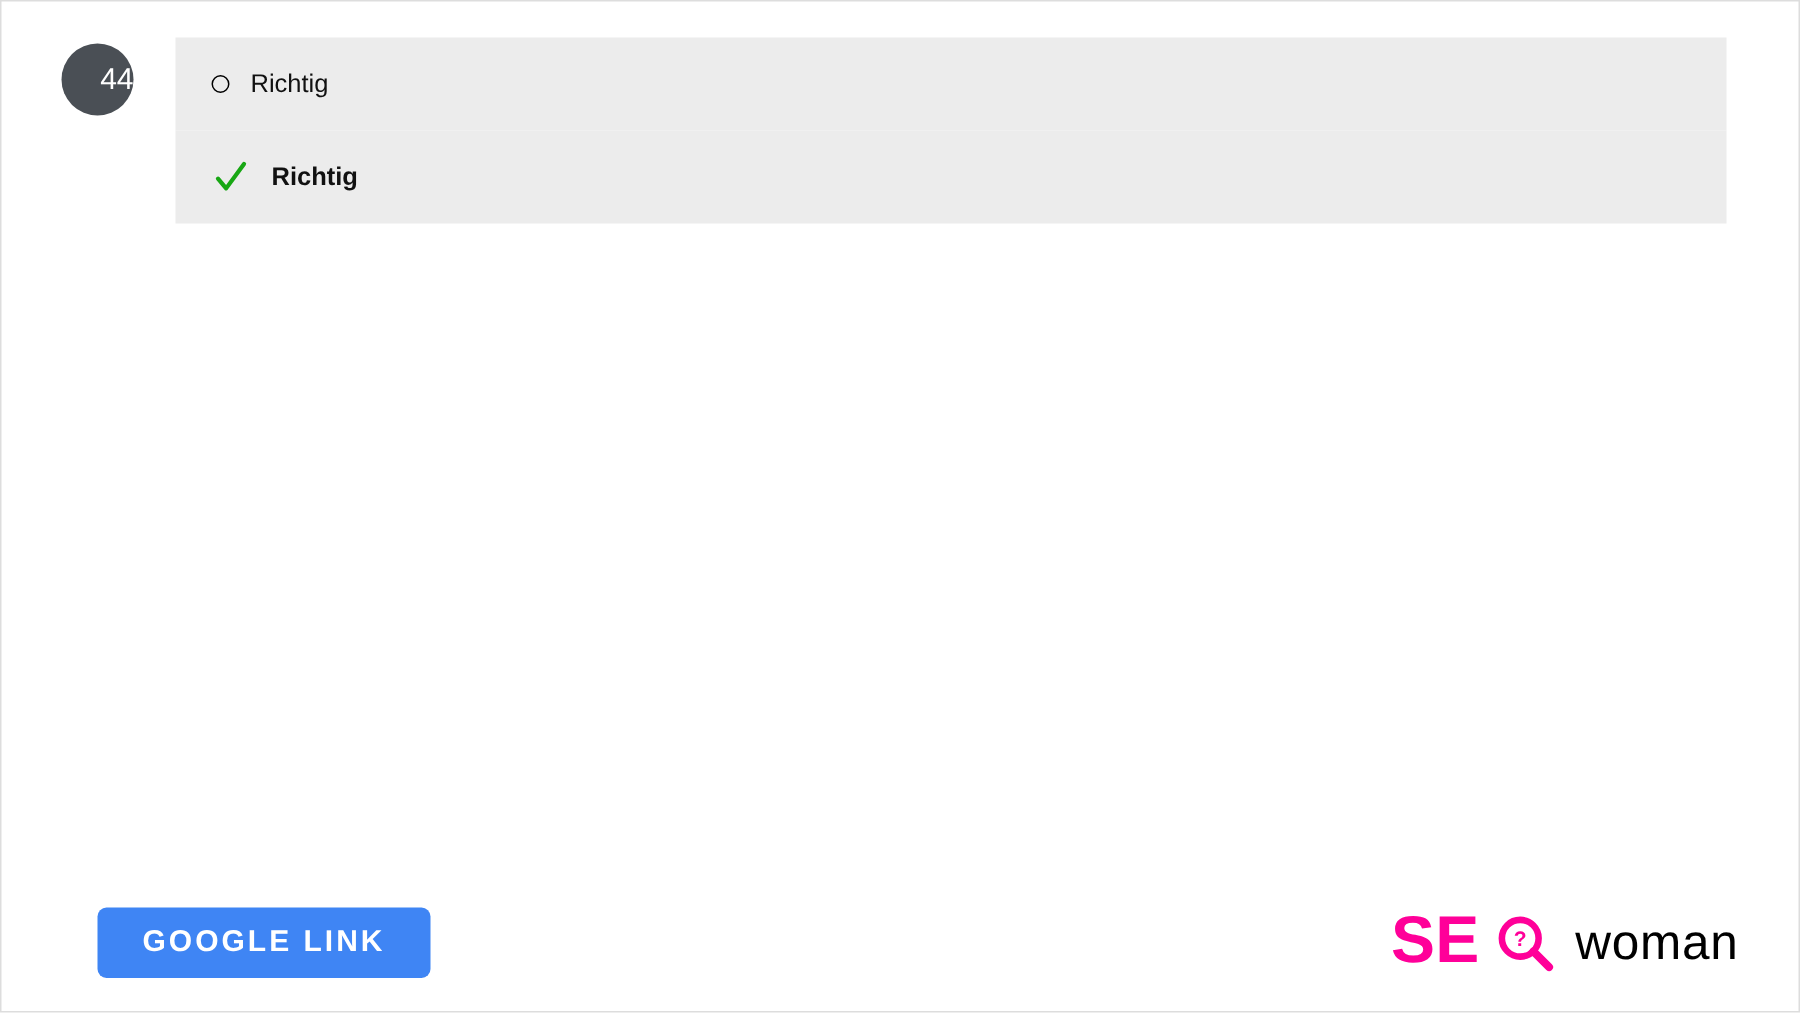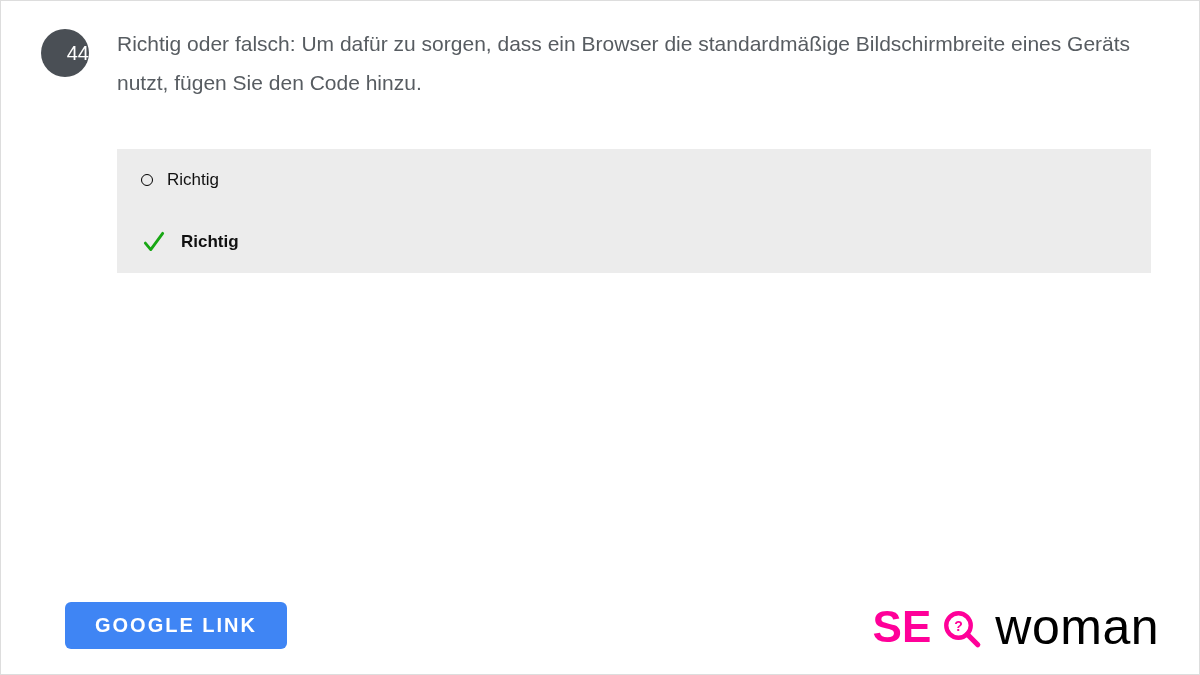--- a/index.html
+++ b/index.html
@@ -116,36 +116,35 @@
       margin: 0 -2px 0 -4px;
       position: relative;
       top: 2px;
     }
     .logo-mag svg {
       width: 42px;
       height: 42px;
       display: block;
     }
     .logo-woman {
-      font-size: 50px;
+      font-size: 33px;
       font-weight: 400;
       color: #000;
       letter-spacing: 0.5px;
       line-height: 1;
     }
   </style>
 </head>
 <body>
 
 <div class="container">
   <div class="qnum-badge">
     <span>44</span>
   </div>
   <div class="content">
-    <div class="question-text">Richtig oder falsch: Um dafür zu sorgen, dass ein Browser die standardmäßige Bildschirmbreite eines Geräts nutzt, fügen Sie den Code hinzu.</div>
 
     <div class="option-row">
       <span class="radio-icon"></span>
       <span class="option-label">Richtig</span>
     </div>
 
     <div class="option-row">
       <span class="check-icon">
         <svg viewBox="0 0 24 24" fill="none" stroke="#18a714" stroke-width="2.6" stroke-linecap="round" stroke-linejoin="round">
           <polyline points="4,13 9,19 20,4"></polyline>

